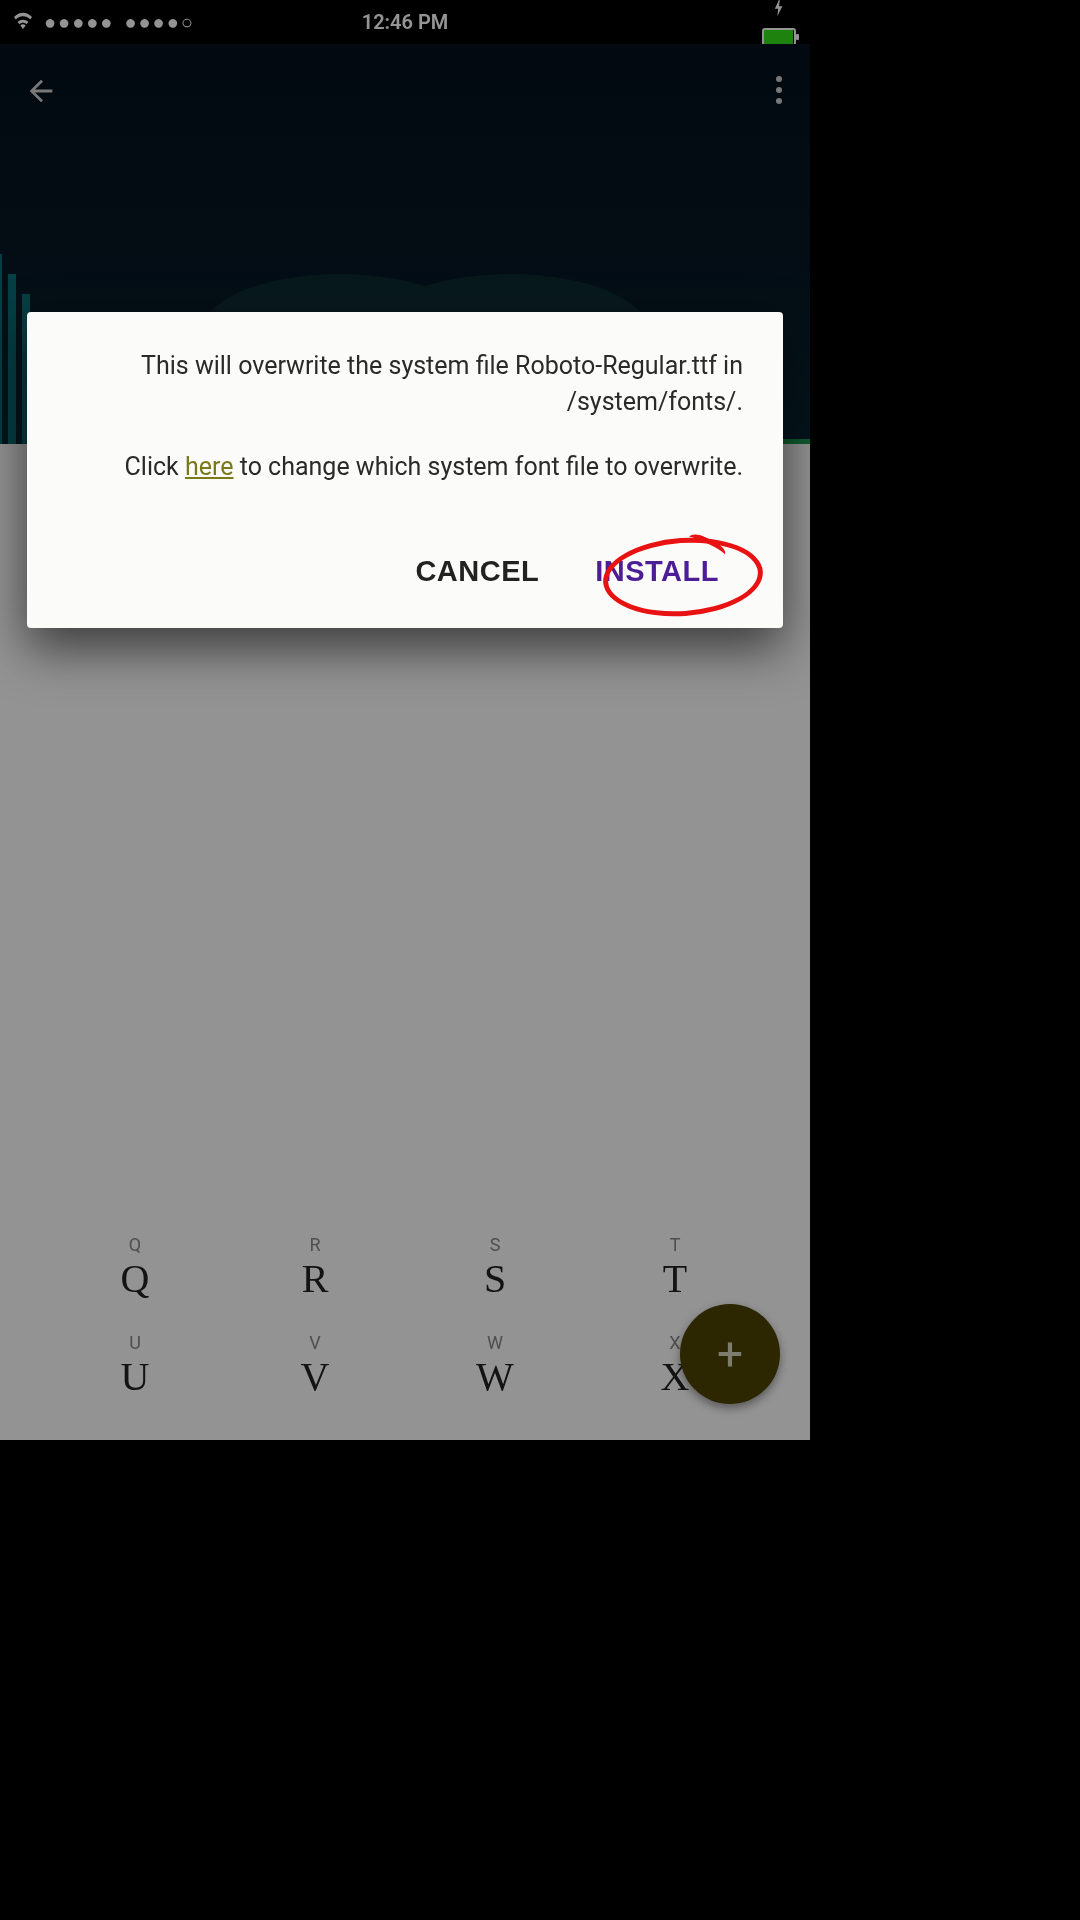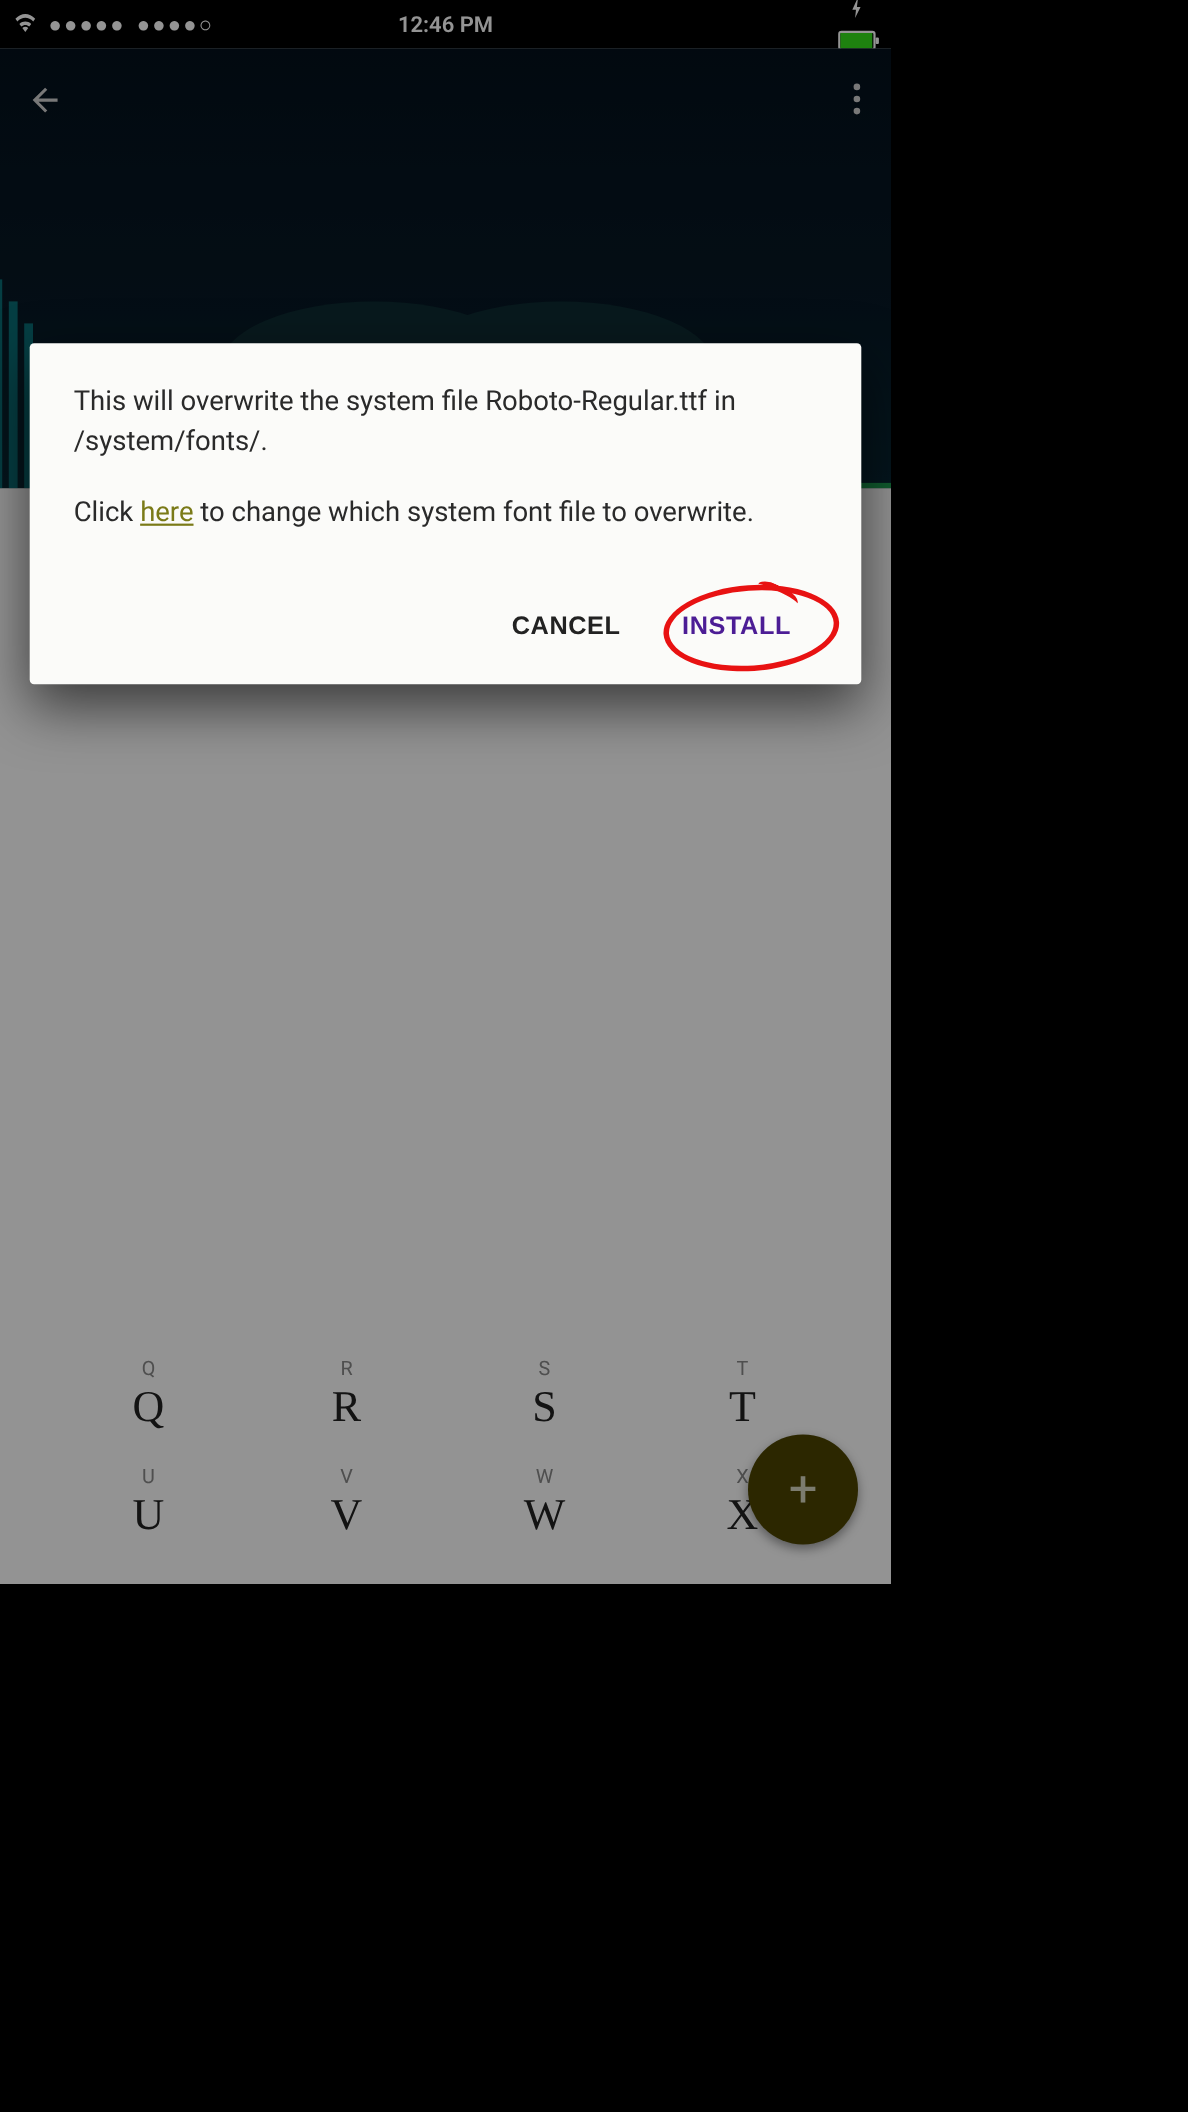--- a/index.html
+++ b/index.html
@@ -45,24 +45,24 @@
   .glyph .letter { font-size:40px; font-family:"Comic Sans MS",cursive; color:#222; }
   .fab { position:absolute; right:30px; bottom:36px; width:100px; height:100px; border-radius:50%; background:#4c4400; display:flex; align-items:center; justify-content:center; color:#d6d6c0; font-size:46px; box-shadow:0 4px 10px rgba(0,0,0,.4); }
 
   
   .scrim { position:absolute; inset:0; background:rgba(0,0,0,.42); }
 
   
   .dialog { position:absolute; left:27px; right:27px; top:312px; background:#fbfbf9; border-radius:4px; box-shadow:0 20px 50px rgba(0,0,0,.6); padding:36px 40px 30px 40px; }
   .dialog-title { font-size:34px; font-weight:700; color:#222; margin-bottom:34px; }
   .dialog-body { font-size:25px; line-height:1.42; color:#2a2a2a; }
-  .dialog-body p { margin-bottom:30px; }
+  .dialog-body p { margin-bottom:30px;text-align:right; }
   .dialog-body a { color:#7a7a18; text-decoration:underline; }
   .dialog-actions { display:flex; justify-content:flex-end; gap:40px; margin-top:60px; padding-right:16px;}
-  .dialog-actions button { background:none; border:none; font-size:23px; font-weight:700; letter-spacing:.5px; cursor:pointer; padding:10px 8px;}
+  .dialog-actions button { background:none; border:none; font-size:29px; font-weight:700; letter-spacing:.5px; cursor:pointer; padding:10px 8px;}
   .btn-cancel { color:#222; }
   .btn-install { color:#4c1d95; }
 
   
   .red-circle { position:absolute; width:160px; height:78px; border:5px solid #e81212; border-radius:50%; right:20px; bottom:12px; transform:rotate(-4deg); pointer-events:none;}
   .red-circle::after{content:"";position:absolute;top:-3px;right:30px;width:40px;height:14px;border-top:5px solid #e81212;border-radius:40%;transform:rotate(30deg);}
 </style>
 </head>
 <body>
 

